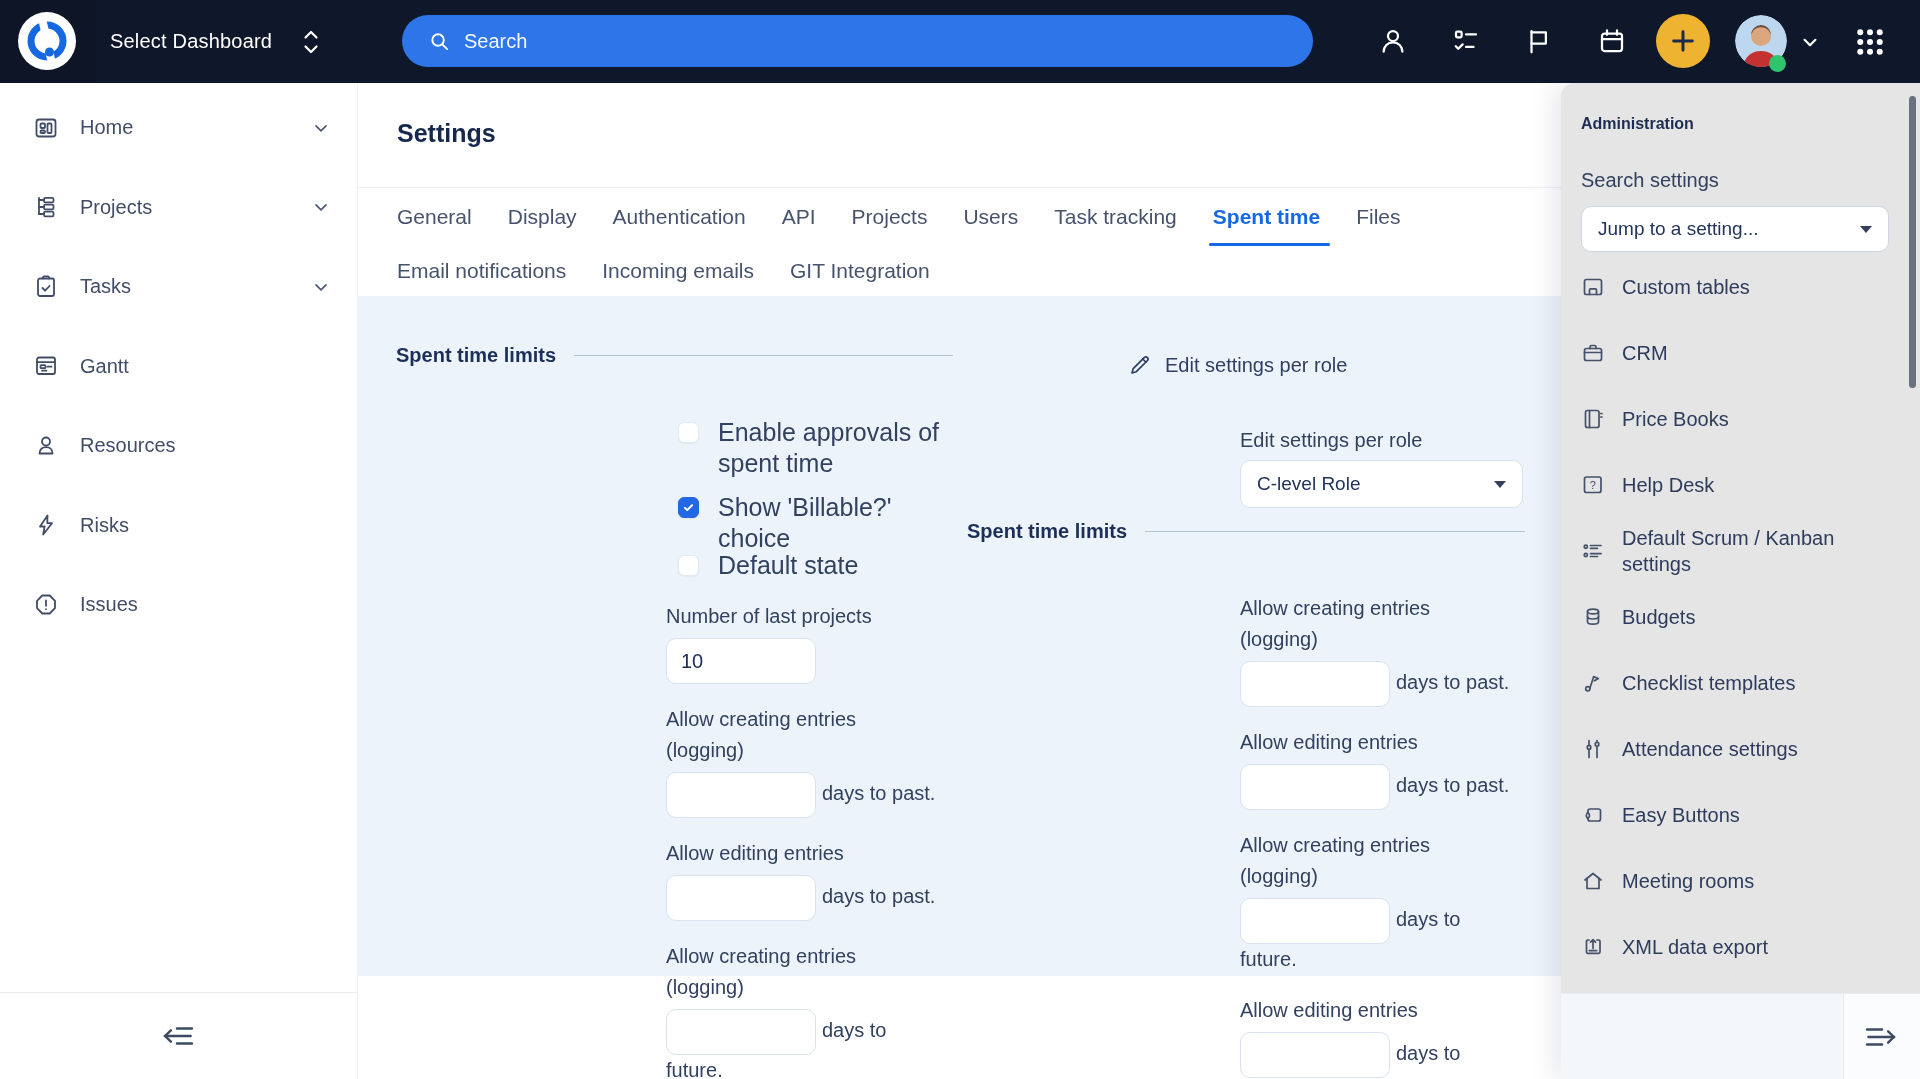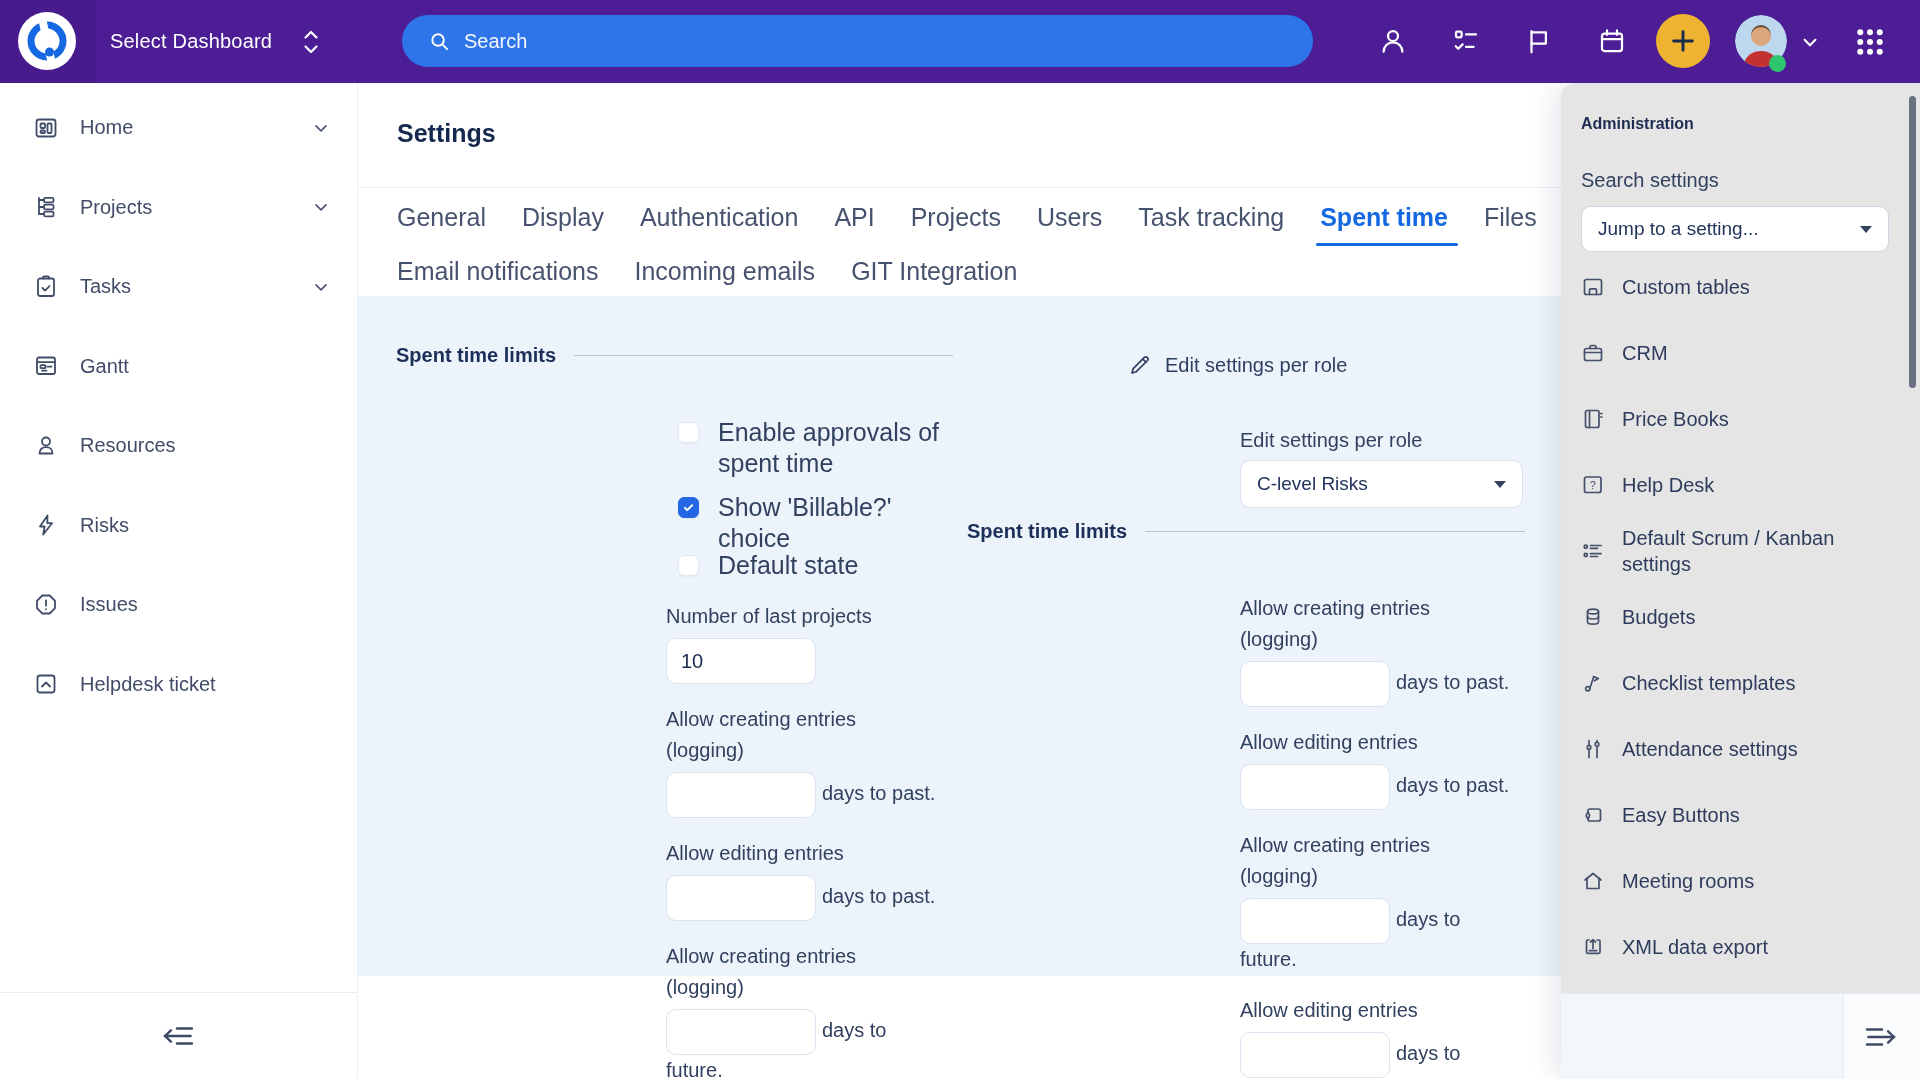--- a/index.html
+++ b/index.html
@@ -1,21 +1,21 @@
 <!DOCTYPE html>
 <html><head>
 <meta charset="utf-8">
 <style>
   * { margin:0; padding:0; box-sizing:border-box; }
   html,body { width:1920px; height:1079px; overflow:hidden; font-family:"Liberation Sans","DejaVu Sans",sans-serif; background:#fff; }
   body { position:relative; }
   svg { display:block; }
 
   
-  .topbar { position:absolute; left:0; top:0; width:1920px; height:83px; background:#4c1d95; z-index:30; }
+  .topbar { position:absolute; left:0; top:0; width:1920px; height:83px; background:#0f172a; z-index:30; }
   .logo-block { position:absolute; left:0; top:0; width:96px; height:83px; background:rgba(0,0,0,0.05); }
   .logo { position:absolute; left:16px; top:10px; width:62px; height:62px; cursor:pointer; }
   .dash-select { position:absolute; left:110px; top:0; height:83px; display:flex; align-items:center; gap:28px; color:#fff; cursor:pointer; }
   .dash-select span { font-size:20px; font-weight:500; letter-spacing:.2px; }
   .search-pill { position:absolute; left:402px; top:15px; width:911px; height:52px; background:#2d75e9; border-radius:26px; display:flex; align-items:center; padding-left:26px; cursor:text; }
   .search-pill .ph { color:rgba(255,255,255,.95); font-size:20px; margin-left:13px; }
   .tb-btn { position:absolute; top:19px; width:44px; height:44px; display:flex; align-items:center; justify-content:center; color:#fff; cursor:pointer; background:none; border:none; }
   .plus-btn { position:absolute; left:1656px; top:14px; width:54px; height:54px; border-radius:50%; background:#eeb330; border:none; display:flex; align-items:center; justify-content:center; cursor:pointer; }
   .avatar { position:absolute; left:1735px; top:15px; width:52px; height:52px; border-radius:50%; overflow:hidden; cursor:pointer; }
   .status-dot { position:absolute; left:1769px; top:55px; width:17px; height:17px; border-radius:50%; background:#2fc56f; }
@@ -31,21 +31,21 @@
   .side-footer { position:absolute; left:0; bottom:0; width:100%; height:87px; border-top:1px solid #e9edf2; display:flex; align-items:center; }
   .collapse-btn { margin-left:158px; background:none; border:none; color:#3d4a63; cursor:pointer; }
 
   
   .main-header { position:absolute; left:358px; top:83px; width:1204px; height:105px; background:#fff; border-bottom:1px solid #eceff4; z-index:5; }
   .page-title { position:absolute; left:39px; top:36px; font-size:25px; font-weight:600; color:#15284d; }
   .tabs-wrap { position:absolute; left:358px; top:188px; width:1204px; height:108px; background:#fff; z-index:5; }
   .tabs-row { position:absolute; left:39px; display:flex; gap:36px; }
   .tabs-row.r1 { top:0; height:58px; }
   .tabs-row.r2 { top:58px; height:50px; }
-  .tab { position:relative; display:flex; align-items:center; height:100%; font-size:25px; font-weight:500; color:#47536e; cursor:pointer; white-space:nowrap; }
+  .tab { position:relative; display:flex; align-items:center; height:100%; font-size:21px; font-weight:500; color:#47536e; cursor:pointer; white-space:nowrap; }
   .tab.active { color:#1568e2; font-weight:600; }
   .tab.active::after { content:""; position:absolute; left:-4px; right:-10px; bottom:0; height:3.5px; border-radius:3px; background:#1568e2; }
 
   .content { position:absolute; left:358px; top:296px; width:1204px; height:680px; background:#edf3fa; z-index:4; }
 
   .sec-header { position:absolute; display:flex; align-items:center; gap:18px; }
   .sec-header .t { font-size:20px; font-weight:700; color:#1b2f58; white-space:nowrap; }
   .sec-header .line { flex:1; height:1px; background:#b3c3d8; }
   .sec1 { left:38px; top:48px; width:557px; }
   .sec2 { left:609px; top:224px; width:558px; }
@@ -266,30 +266,20 @@
           <svg width="26" height="26" viewBox="0 0 26 26" fill="none" stroke="currentColor" stroke-width="1.8" stroke-linecap="round" stroke-linejoin="round">
             <path d="M9.3 3.5 h7.4 l5.3 5.3 v7.4 l-5.3 5.3 h-7.4 l-5.3-5.3 v-7.4 Z"></path>
             <path d="M13 8.5 v5.2"></path>
             <circle cx="13" cy="17.2" r="0.9" fill="currentColor" stroke="none"></circle>
           </svg>
         </span>
         <span class="lbl">Issues</span>
 
       </div>
 
-      <div class="side-item">
-        <span class="ico">
-          <svg width="26" height="26" viewBox="0 0 26 26" fill="none" stroke="currentColor" stroke-width="1.8" stroke-linecap="round" stroke-linejoin="round">
-            <rect x="4.5" y="4.5" width="17" height="17" rx="2.5"></rect>
-            <path d="M9 15.5 l4-4 4 4"></path>
-          </svg>
-        </span>
-        <span class="lbl">Helpdesk ticket</span>
-
-      </div>
     </div>
   <div class="side-footer">
     <button class="collapse-btn">
         <svg width="38" height="30" viewBox="0 0 28 22" fill="none" stroke="currentColor" stroke-width="1.8" stroke-linecap="round" stroke-linejoin="round">
           <path d="M25 5.5 H14"></path>
           <path d="M25 16.5 H14"></path>
           <path d="M24 11 H5"></path>
           <path d="M9.5 6.8 L5.2 11 l4.3 4.2"></path>
         </svg>
       </button>
@@ -411,21 +401,21 @@
 
       <div class="field">
         <span class="f-label">Allow creating entries (logging)</span>
         <div class="f-row"><input class="f-input" type="text" value="" style=""><span class="f-suffix">days to future.</span></div>
       </div>
     </div>
 
   <div class="role-block">
     <div class="role-label">Edit settings per role</div>
     <div class="role-select">
-      <span class="val">C-level Risks</span>
+      <span class="val">C-level Role</span>
       <span class="caret-down"></span>
     </div>
   </div>
 
   <div class="sec-header sec2">
     <span class="t">Spent time limits</span>
       <span class="line"></span>
   </div>
 
   <div class="fields-col fields-right">

